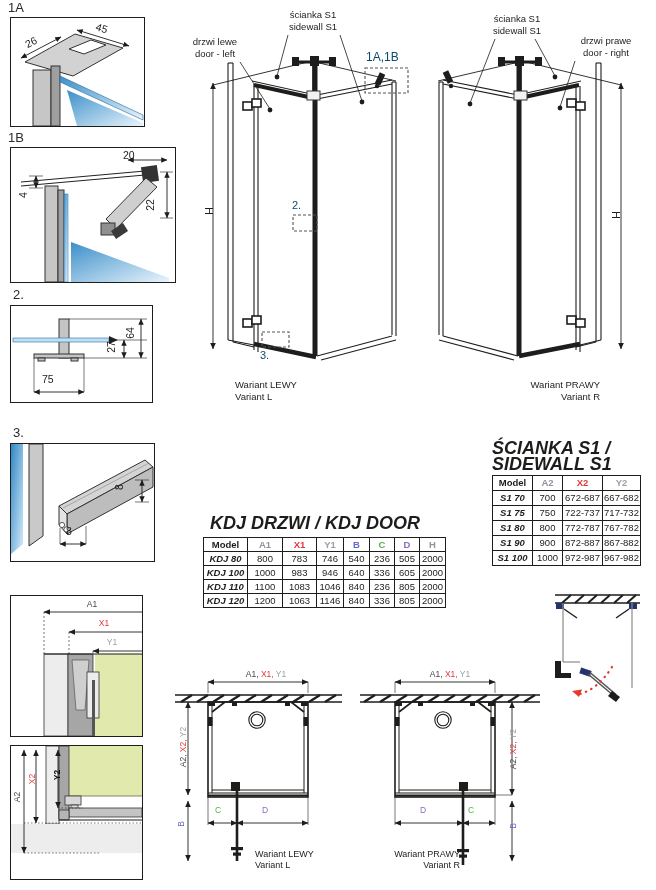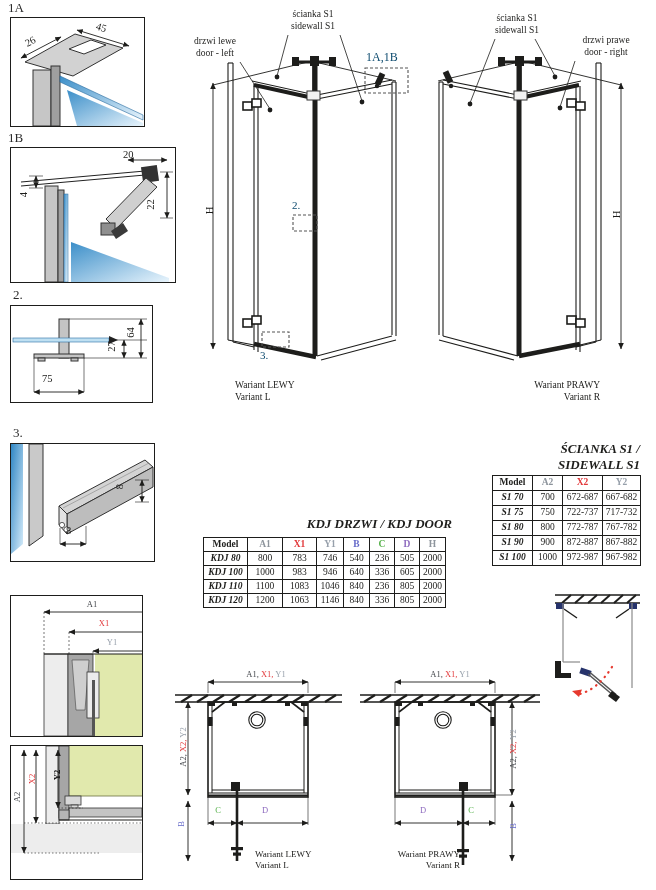--- a/index.html
+++ b/index.html
@@ -1,27 +1,27 @@
 <!DOCTYPE html>
 <html><head>
 <meta charset="utf-8">
 <style>
   html,body{margin:0;padding:0;background:#fff}
   .page{position:relative;width:656px;height:890px;background:#fff;
-        font-family:Liberation Serif, serif;color:#1d1d1b;overflow:hidden}
+        font-family:Liberation Sans, sans-serif;color:#1d1d1b;overflow:hidden}
   .abs{position:absolute}
   .corner-lbl{position:absolute;font-size:13px;color:#2a2a2a}
   .detail-box{position:absolute;border:1.3px solid #1d1d1b;box-sizing:border-box}
   .detail-box svg{display:block}
   .dim-num{position:absolute;font-size:10.5px;color:#1d1d1b;white-space:nowrap}
   .rot{transform:rotate(-90deg);transform-origin:center center;text-align:center}
   .diag-lbl{position:absolute;font-size:9.5px;line-height:11.5px;color:#1d1d1b;text-align:center;white-space:nowrap}
   .callout{position:absolute;font-size:11px;color:#0c4a6e}
   .caption{position:absolute;font-size:9.5px;line-height:12px;color:#1d1d1b}
-  .tbl-title{position:absolute;font-size:13px;font-weight:bold;font-style:italic;text-align:right;line-height:15.5px}
+  .tbl-title{position:absolute;font-size:18px;font-weight:bold;font-style:italic;text-align:left;line-height:15.5px}
   table.dim-table{position:absolute;border-collapse:collapse;border:1.6px solid #1d1d1b;table-layout:fixed}
   table.dim-table th,table.dim-table td{border:1px solid #1d1d1b;text-align:center;vertical-align:middle;
        padding:0;font-size:9.5px;line-height:1;overflow:hidden;white-space:nowrap}
   table.dim-table th{font-weight:bold}
   table.dim-table td.model{font-weight:bold;font-style:italic}
   table.kdj th,table.kdj td{height:13px}
   table.kdj{width:242px;left:203px;top:537px}
   table.kdj col:nth-child(1){width:44px}
   table.kdj col:nth-child(2){width:35px}
   table.kdj col:nth-child(3){width:34px}

